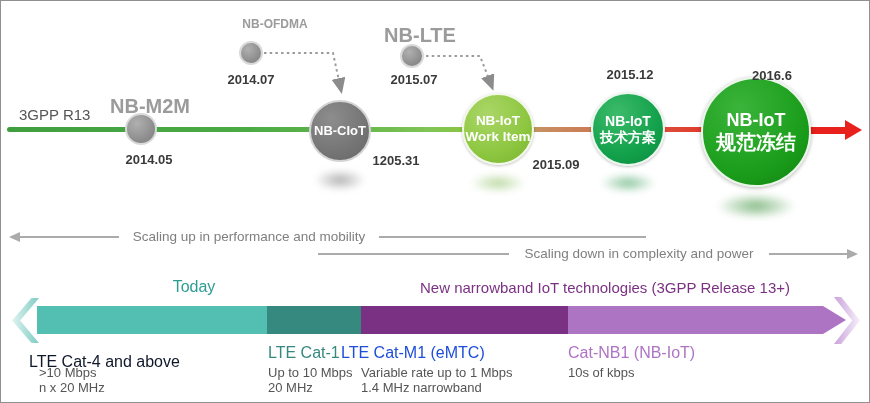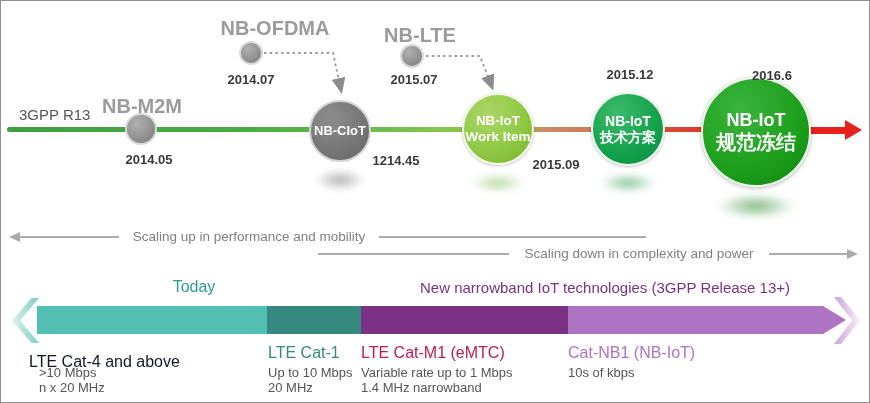--- a/index.html
+++ b/index.html
@@ -9,21 +9,21 @@
   .ctr{text-align:center;}
   
   #axis{left:6px;top:126px;width:806px;height:5px;border-radius:3px;z-index:1;
     background:linear-gradient(to right,#3f9f3f 0%,#4aab45 30%,#62b54b 42%,#7fc455 52%,
       #8cc63f 58%,#b5ab58 63%,#c98b60 67%,#cb7d55 72%,#d95740 79%,#e62b22 90%,#ed1c24 100%);}
   #red-line{left:806px;top:126px;width:40px;height:7px;background:#e8211d;z-index:1;}
   #red-tip{left:844px;top:119px;width:0;height:0;border-left:17px solid #e8211d;
     border-top:10px solid transparent;border-bottom:10px solid transparent;z-index:1;}
   #connectors{left:0;top:0;z-index:1;}
   .lbl-gray{font-weight:bold;color:#9b9b9b;font-size:20px;}
-  .lbl-ofdma{font-size:20px;}
+  .lbl-ofdma{font-size:12px;}
   .date{font-weight:bold;color:#3a3a3a;font-size:13px;}
   .rel-lbl{color:#555;font-size:15px;}
   .dot{border-radius:50%;z-index:2;background:radial-gradient(circle at 35% 30%,#b0b0b0,#8a8a8a 70%);
        border:2px solid #d9d9d9;box-sizing:border-box;}
   .circle{border-radius:50%;z-index:2;display:flex;flex-direction:column;align-items:center;
           justify-content:center;color:#fff;font-weight:bold;line-height:1.15;box-sizing:border-box;}
   #c-ciot{left:308px;top:99px;width:62px;height:62px;font-size:13px;border:2px solid #d4d4d4;
     background:radial-gradient(circle at 35% 28%,#8d8d8d,#737373 65%,#666);}
   #c-work{left:461px;top:92px;width:72px;height:72px;font-size:13.5px;border:2px solid #f2f7e8;
     background:radial-gradient(circle at 35% 28%,#abd667,#8cc63f 62%,#79b12d);box-shadow:0 1px 3px rgba(0,0,0,.25);}
@@ -79,32 +79,32 @@
     </defs>
     <path d="M263,52 L332,52 L340,89" stroke="#9b9b9b" stroke-width="2" stroke-dasharray="2.5,3.2" fill="none" marker-end="url(#mk)"></path>
     <path d="M425,55 L479,55 L491,86" stroke="#9b9b9b" stroke-width="2" stroke-dasharray="2.5,3.2" fill="none" marker-end="url(#mk)"></path>
   </svg>
 
   <div class="abs refl" style="left:313px;top:168px;width:52px;height:22px;background:radial-gradient(ellipse,rgba(100,100,100,.5),rgba(100,100,100,0) 70%);"></div>
   <div class="abs refl" style="left:469px;top:172px;width:56px;height:20px;background:radial-gradient(ellipse,rgba(120,180,70,.5),rgba(120,180,70,0) 70%);"></div>
   <div class="abs refl" style="left:599px;top:172px;width:56px;height:20px;background:radial-gradient(ellipse,rgba(20,140,60,.5),rgba(20,140,60,0) 70%);"></div>
   <div class="abs refl" style="left:715px;top:192px;width:80px;height:26px;background:radial-gradient(ellipse,rgba(15,120,15,.5),rgba(15,120,15,0) 70%);"></div>
 
-  <div class="abs lbl-gray ctr" style="left:96px;top:94px;width:90px;">NB-M2M</div>
+  <div class="abs lbl-gray ctr" style="left:104px;top:94px;width:90px;">NB-M2M</div>
   <div class="abs dot" style="left:124px;top:112px;width:32px;height:32px;"></div>
   <div class="abs date ctr" style="left:108px;top:151px;width:80px;">2014.05</div>
 
   <div class="abs lbl-gray lbl-ofdma ctr" style="left:214px;top:16px;width:120px;">NB-OFDMA</div>
   <div class="abs dot" style="left:238px;top:40px;width:24px;height:24px;"></div>
   <div class="abs date ctr" style="left:210px;top:71px;width:80px;">2014.07</div>
 
   <div class="abs circle" id="c-ciot">
     <span>NB-CIoT</span>
   </div>
-  <div class="abs date ctr" style="left:355px;top:152px;width:80px;">1214.45</div>
+  <div class="abs date ctr" style="left:355px;top:152px;width:80px;">1205.31</div>
 
   <div class="abs lbl-gray ctr" style="left:379px;top:23px;width:80px;">NB-LTE</div>
   <div class="abs dot" style="left:399px;top:43px;width:24px;height:24px;"></div>
   <div class="abs date ctr" style="left:373px;top:71px;width:80px;">2015.07</div>
 
   <div class="abs circle" id="c-work">
     <span class="l1">NB-IoT</span>
     <span class="l2">Work Item</span>
   </div>
   <div class="abs date ctr" style="left:515px;top:156px;width:80px;">2015.09</div>
@@ -141,20 +141,20 @@
   <div class="abs" id="chev-r"></div>
 
   <div class="abs cat-name" style="left:28px;color:#0f172a;margin-top:9px;">LTE Cat-4 and above</div>
   <div class="abs cat-sub sub1" style="left:38px;">&gt;10 Mbps</div>
   <div class="abs cat-sub sub2" style="left:38px;">n x 20 MHz</div>
 
   <div class="abs cat-name" style="left:267px;color:#35897e;">LTE Cat-1</div>
   <div class="abs cat-sub sub1" style="left:267px;">Up to 10 Mbps</div>
   <div class="abs cat-sub sub2" style="left:267px;">20 MHz</div>
 
-  <div class="abs cat-name" style="left:360px;color:#be185d;">LTE Cat-M1 (eMTC)</div>
+  <div class="abs cat-name" style="left:340px;color:#1d4ed8;">LTE Cat-M1 (eMTC)</div>
   <div class="abs cat-sub sub1" style="left:360px;">Variable rate up to 1 Mbps</div>
   <div class="abs cat-sub sub2" style="left:360px;text-align:center;">1.4 MHz narrowband</div>
 
   <div class="abs cat-name" style="left:567px;color:#ae74c4;">Cat-NB1 (NB-IoT)</div>
   <div class="abs cat-sub sub1" style="left:567px;">10s of kbps</div>
 
 </div>
 
 </body></html>

